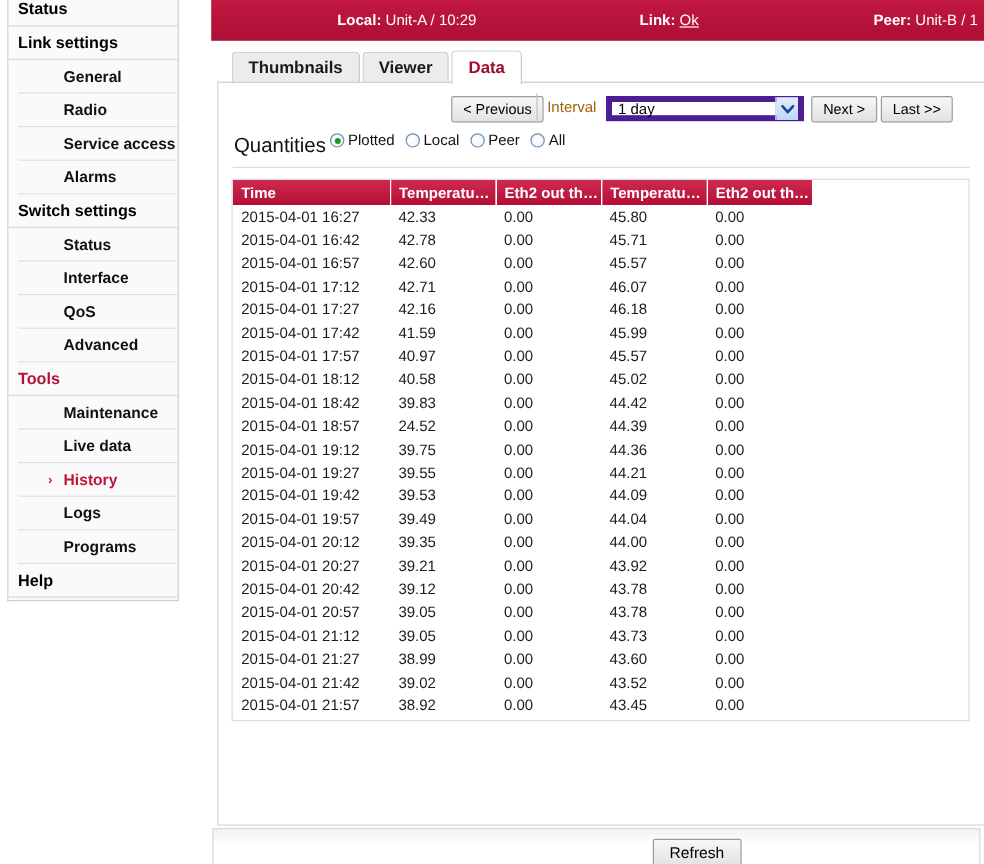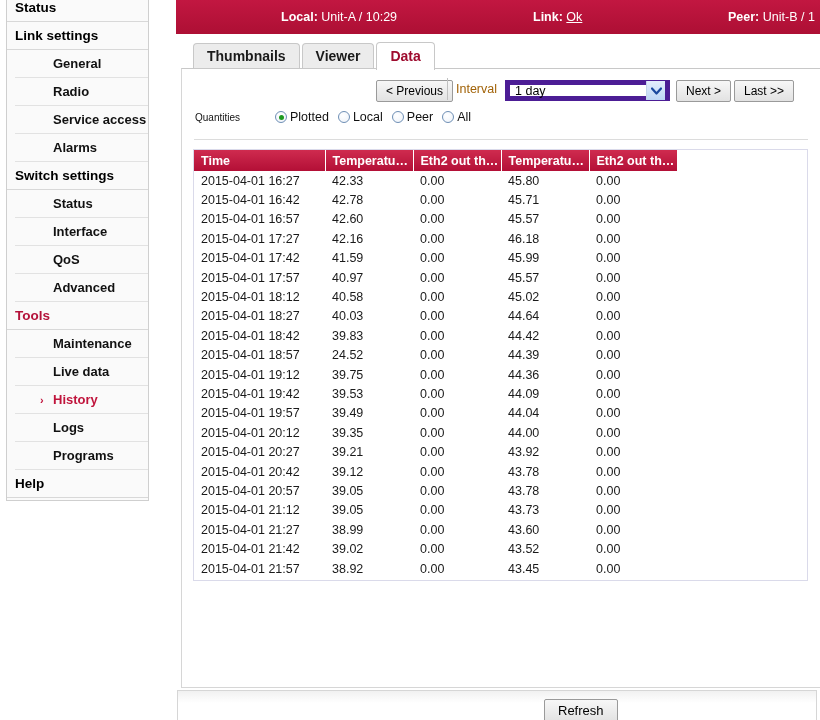--- a/index.html
+++ b/index.html
@@ -172,21 +172,21 @@
     border-left: 1px solid #c2d4ea;
     display: flex; align-items: center; justify-content: center;
     cursor: pointer;
   }
   .select-wrap .sel-arrow svg { display: block; }
 
   
   .qtyrow { position: relative; height: 34px; }
   .qty-label {
     position: absolute; left: 13px; top: 7px;
-    font-size: 10px; color: #111; font-weight: normal;
+    font-size: 17px; color: #111; font-weight: normal;
   }
   .radio-group { position: absolute; left: 93px; top: 5px; display: flex; align-items: center; }
   .radio-opt { display: flex; align-items: center; margin-right: 9px; cursor: pointer; }
   .radio-dot {
     width: 12px; height: 12px; border-radius: 50%;
     border: 1px solid #6f8fb5;
     background: radial-gradient(circle at 40% 35%, #ffffff 0%, #f2f6fb 70%, #dde6f1 100%);
     margin-right: 3px;
     display: flex; align-items: center; justify-content: center;
   }
@@ -369,20 +369,27 @@
                 <td class="col-num"><span>0.00</span></td>
               </tr>
               <tr>
                 <td class="col-time"><span>2015-04-01 16:57</span></td>
                 <td class="col-num"><span>42.60</span></td>
                 <td class="col-num"><span>0.00</span></td>
                 <td class="col-num"><span>45.57</span></td>
                 <td class="col-num"><span>0.00</span></td>
               </tr>
               <tr>
+                <td class="col-time"><span>2015-04-01 17:12</span></td>
+                <td class="col-num"><span>42.71</span></td>
+                <td class="col-num"><span>0.00</span></td>
+                <td class="col-num"><span>46.07</span></td>
+                <td class="col-num"><span>0.00</span></td>
+              </tr>
+              <tr>
                 <td class="col-time"><span>2015-04-01 17:27</span></td>
                 <td class="col-num"><span>42.16</span></td>
                 <td class="col-num"><span>0.00</span></td>
                 <td class="col-num"><span>46.18</span></td>
                 <td class="col-num"><span>0.00</span></td>
               </tr>
               <tr>
                 <td class="col-time"><span>2015-04-01 17:42</span></td>
                 <td class="col-num"><span>41.59</span></td>
                 <td class="col-num"><span>0.00</span></td>
@@ -397,45 +404,45 @@
                 <td class="col-num"><span>0.00</span></td>
               </tr>
               <tr>
                 <td class="col-time"><span>2015-04-01 18:12</span></td>
                 <td class="col-num"><span>40.58</span></td>
                 <td class="col-num"><span>0.00</span></td>
                 <td class="col-num"><span>45.02</span></td>
                 <td class="col-num"><span>0.00</span></td>
               </tr>
               <tr>
-                <td class="col-time"><span>2015-04-01 18:27</span></td>
-                <td class="col-num"><span>40.03</span></td>
-                <td class="col-num"><span>0.00</span></td>
-                <td class="col-num"><span>44.64</span></td>
-                <td class="col-num"><span>0.00</span></td>
-              </tr>
-              <tr>
                 <td class="col-time"><span>2015-04-01 18:42</span></td>
                 <td class="col-num"><span>39.83</span></td>
                 <td class="col-num"><span>0.00</span></td>
                 <td class="col-num"><span>44.42</span></td>
                 <td class="col-num"><span>0.00</span></td>
               </tr>
               <tr>
                 <td class="col-time"><span>2015-04-01 18:57</span></td>
                 <td class="col-num"><span>24.52</span></td>
                 <td class="col-num"><span>0.00</span></td>
                 <td class="col-num"><span>44.39</span></td>
                 <td class="col-num"><span>0.00</span></td>
               </tr>
               <tr>
                 <td class="col-time"><span>2015-04-01 19:12</span></td>
                 <td class="col-num"><span>39.75</span></td>
                 <td class="col-num"><span>0.00</span></td>
                 <td class="col-num"><span>44.36</span></td>
+                <td class="col-num"><span>0.00</span></td>
+              </tr>
+              <tr>
+                <td class="col-time"><span>2015-04-01 19:27</span></td>
+                <td class="col-num"><span>39.55</span></td>
+                <td class="col-num"><span>0.00</span></td>
+                <td class="col-num"><span>44.21</span></td>
                 <td class="col-num"><span>0.00</span></td>
               </tr>
               <tr>
                 <td class="col-time"><span>2015-04-01 19:42</span></td>
                 <td class="col-num"><span>39.53</span></td>
                 <td class="col-num"><span>0.00</span></td>
                 <td class="col-num"><span>44.09</span></td>
                 <td class="col-num"><span>0.00</span></td>
               </tr>
               <tr>

